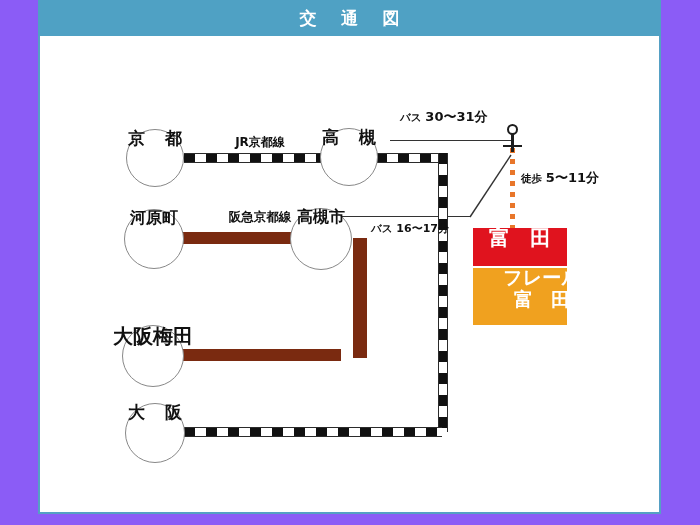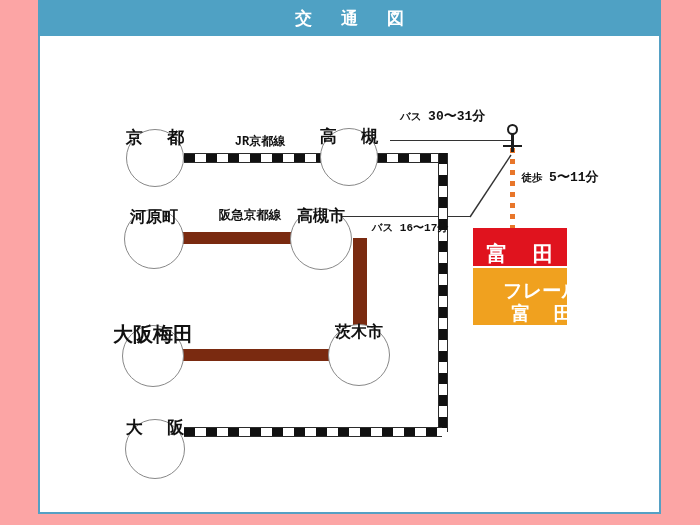--- a/index.html
+++ b/index.html
@@ -11,22 +11,21 @@
     width: 700px;
     height: 525px;
     overflow: hidden;
     font-family: "DejaVu Sans", "Liberation Sans", sans-serif;
   }
 
   #root {
     position: relative;
     width: 700px;
     height: 525px;
-    background: #fca5a5;
-    font-family: Liberation Mono, monospace;
+    background: #8b5cf6;
   }
 
   
   .panel {
     position: absolute;
     left: 38px;
     top: 0px;
     width: 623px;
     height: 514px;
     box-sizing: border-box;
@@ -179,21 +178,21 @@
         rgba(255,255,255,0) 5px, rgba(255,255,255,0) 11px);
   }
 
   
   .sign {
     position: absolute;
     box-sizing: border-box;
     display: flex;
     flex-direction: column;
     align-items: center;
-    justify-content: flex-end;
+    justify-content: flex-start;
     color: #ffffff;
     font-weight: bold;
     z-index: 28;
   }
   .sign-red  { background: #e0131e; }
   .sign-org  { background: #f0a11f; }
   .sign .line1, .sign .line2 {
     display: block;
     white-space: nowrap;
     line-height: 1.02;
@@ -236,39 +235,36 @@
   </div>
 
   <div class="station" style="left:124px; top:209px; width:60px; height:60px; font-size:16px;">
     <span class="lbl">河原町</span>
   </div>
 
   <div class="station" style="left:122px; top:325px; width:62px; height:62px; font-size:20px;">
     <span class="lbl">大阪梅田</span>
   </div>
 
-  <div class="station" style="left:125px; top:419px; width:60px; height:60px; font-size:17px;">
+  <div class="station" style="left:125px; top:403px; width:60px; height:60px; font-size:17px;">
     <span class="lbl sp-wide">大 阪</span>
   </div>
 
   <div class="station" style="left:320px; top:128px; width:58px; height:58px; font-size:17px;">
     <span class="lbl sp-wide">高 槻</span>
   </div>
 
   <div class="station" style="left:290px; top:208px; width:62px; height:62px; font-size:16px;">
     <span class="lbl">高槻市</span>
   </div>
 
-  <div class="station" style="left:328px; top:324px; width:62px; height:62px; font-size:16px;">
-    <span class="lbl">茨木市</span>
-  </div>
 
   <div class="maplabel" style="left:205px; top:136px; width:110px; font-size:12px;">JR京都線</div>
 
-  <div class="maplabel" style="left:190px; top:210px; width:120px; font-size:12.5px;">阪急京都線</div>
+  <div class="maplabel" style="left:200px; top:210px; width:120px; font-size:12.5px;">阪急京都線</div>
 
   <div class="maplabel" style="left:400px; top:110px; width:82px; font-size:11px;">
     <span class="line1" style="font-size:10.5px;">バス</span>
     <span class="line2" style="font-size:13px;">30〜31分</span>
   </div>
 
   <div class="maplabel" style="left:371px; top:223px; width:78px; font-size:11px;">
     <span class="line1" style="font-size:10.5px;">バス</span>
     <span class="line2" style="font-size:11px;">16〜17分</span>
   </div>

